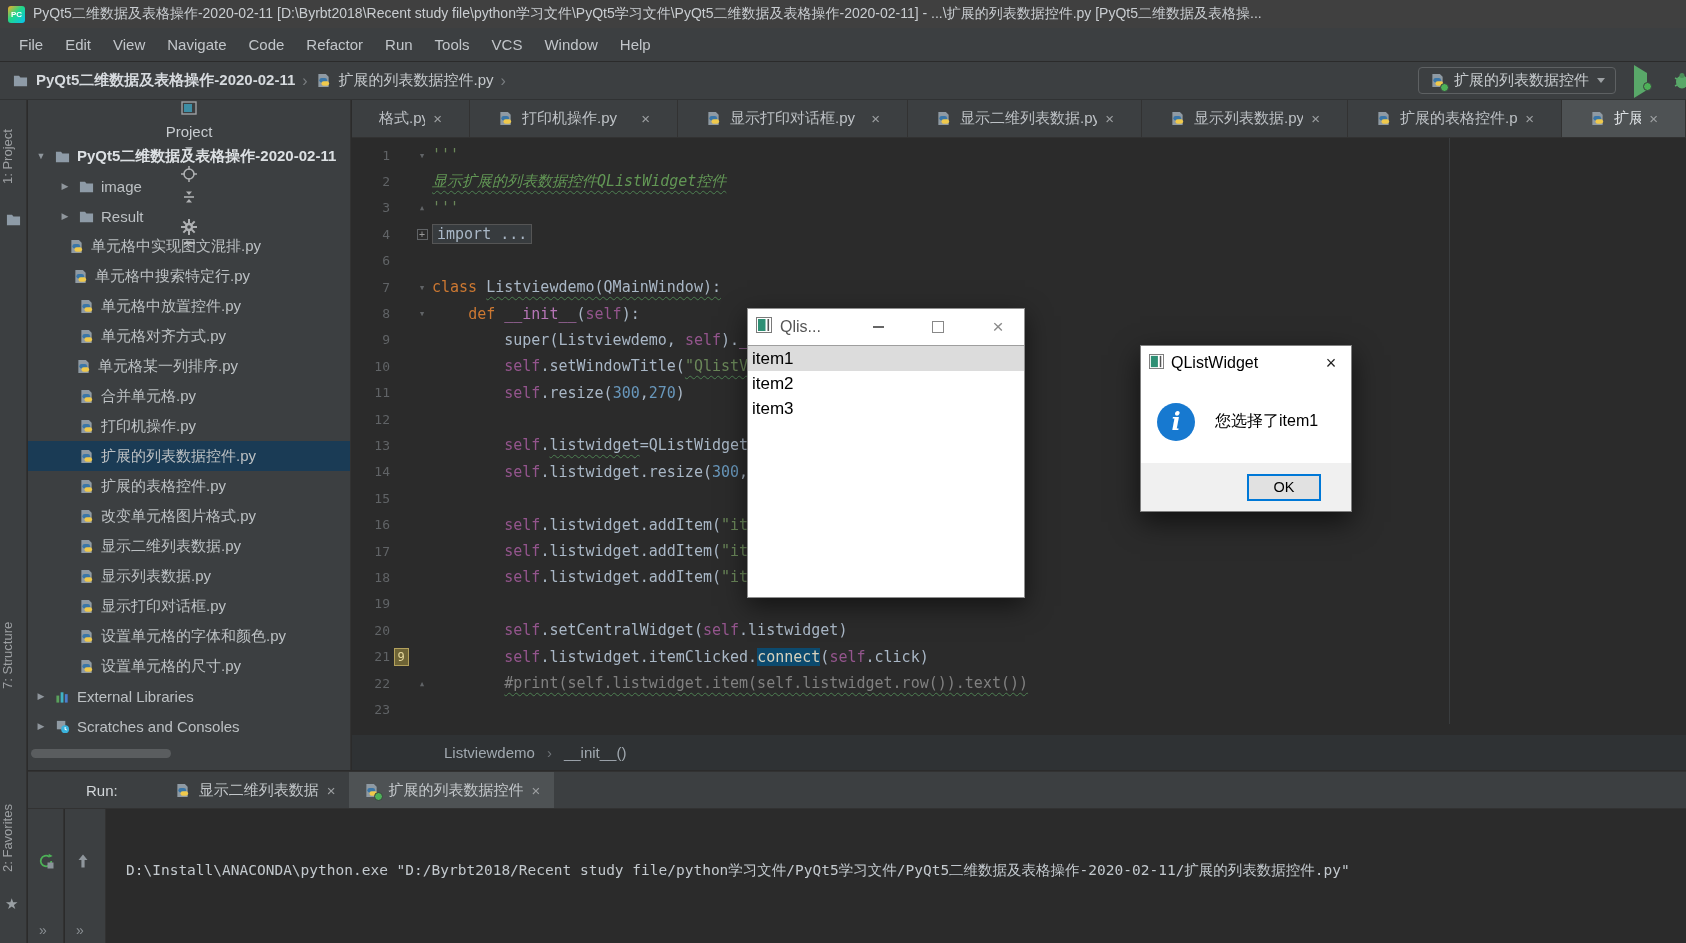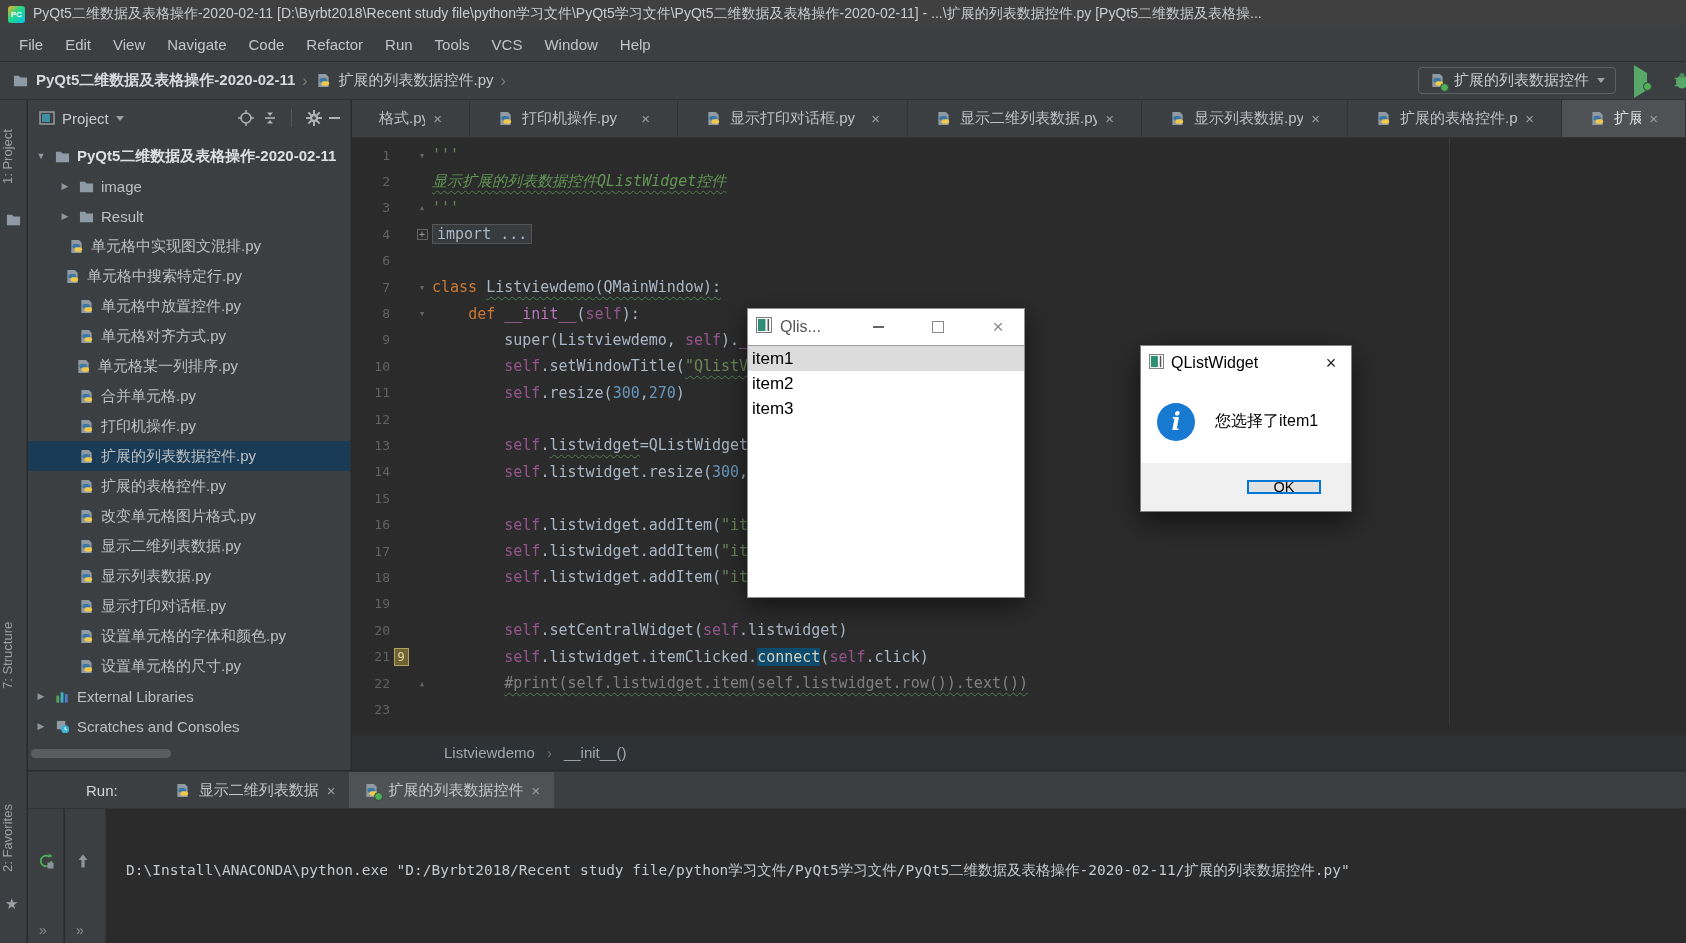--- a/index.html
+++ b/index.html
@@ -50,21 +50,21 @@
   .v-project   { top:12px;  height:90px; }
   .v-structure { top:500px; height:110px; }
   .v-favorites { top:688px; height:100px; }
   .stripe-ficon { position:absolute; left:6px; top:112px; }
   .star { position:absolute; left:5px; top:795px; }
   .star::after { content:"★"; color:#9aa0a4; font-size:15px; }
 
   
   .project { position:absolute; left:28px; top:100px; width:323px; height:670px; background:#3c3f41;
     border-right:1px solid #323232; overflow:hidden; }
-  .phead { height:36px; display:flex; align-items:center; padding:0 10px; gap:7px; color:#c8ccd0; font-size:15px; }
+  .phead { height:36px; display:flex; align-items:center; padding:0 10px; gap:7px; color:#c8ccd0; font-size:15px;flex-direction:column; }
   .phsep { width:1px; height:18px; background:#55585a; margin:0 6px; }
   .phicon { display:inline-flex; width:17px; justify-content:center; }
   .phgap { flex:1; }
   .pminus { width:11px; border-top:2px solid #afb1b3; display:inline-block; }
   .tree { padding-top:5px; }
   .trow { height:30px; display:flex; align-items:center; gap:6px; font-size:15px; color:#bcc0c3; white-space:nowrap; }
   .trow.sel { background:#1a3b55; }
   .trow.broot { color:#dce0e3; font-weight:bold; }
   .tarrow { width:14px; font-size:9px; color:#8f969c; text-align:center; flex:none; }
   .ticon { width:17px; height:16px; flex:none; display:inline-flex; align-items:center; justify-content:center; position:relative; }
@@ -153,21 +153,21 @@
   .mb-ttext { flex:1; }
   .mb-close { width:40px; height:100%; display:flex; align-items:center; justify-content:center; color:#222; font-size:18px; }
   .mb-close::after { content:"×"; }
   .mb-body { flex:1; display:flex; align-items:center; gap:20px; padding:0 4px 0 16px; }
   .infoc { width:38px; height:38px; border-radius:50%; background:#1779d0; color:#fff; flex:none;
     display:flex; align-items:center; justify-content:center; font:italic bold 24px "DejaVu Serif", serif; }
   .infoc::after { content:"i"; }
   .mb-text { font-size:16px; color:#000; }
   .mb-footer { height:48px; background:#f0f0f0; display:flex; align-items:center; justify-content:flex-end;
     padding-right:30px; flex:none; }
-  .okbtn { width:74px; height:14px; background:#e1e1e1; border:2px solid #0078d7; font-size:14.5px; color:#000;
+  .okbtn { width:74px; height:27px; background:#e1e1e1; border:2px solid #0078d7; font-size:14.5px; color:#000;
     display:flex; align-items:center; justify-content:center; font-family:"Liberation Sans", sans-serif; }
 </style>
 </head>
 <body>
 
 <div class="titlebar">
   <span class="pclogo"></span>
   <span class="wtitle">PyQt5二维数据及表格操作-2020-02-11 [D:\Byrbt2018\Recent study file\python学习文件\PyQt5学习文件\PyQt5二维数据及表格操作-2020-02-11] - ...\扩展的列表数据控件.py [PyQt5二维数据及表格操...</span>
 </div>
 
@@ -309,21 +309,21 @@
         <span class="tarrow"></span>
         <span class="ticon">
           <svg width="15" height="15" viewBox="0 0 16 16">
             <path d="M2.5 1h8l3 3v11h-11z" fill="#8f9aa3"></path>
             <rect x="3.6" y="5.4" width="8.2" height="4.8" rx="2.4" fill="#3a76a8"></rect>
             <rect x="5.8" y="8.8" width="8.2" height="4.8" rx="2.4" fill="#efc94c"></rect>
           </svg>
         </span>
         <span class="tlabel">单元格中实现图文混排.py</span>
       </div>
-      <div class="trow" style="padding-left: 16px;">
+      <div class="trow" style="padding-left: 24px;">
         <span class="tarrow"></span>
         <span class="ticon">
           <svg width="15" height="15" viewBox="0 0 16 16">
             <path d="M2.5 1h8l3 3v11h-11z" fill="#8f9aa3"></path>
             <rect x="3.6" y="5.4" width="8.2" height="4.8" rx="2.4" fill="#3a76a8"></rect>
             <rect x="5.8" y="8.8" width="8.2" height="4.8" rx="2.4" fill="#efc94c"></rect>
           </svg>
         </span>
         <span class="tlabel">单元格中搜索特定行.py</span>
       </div>

